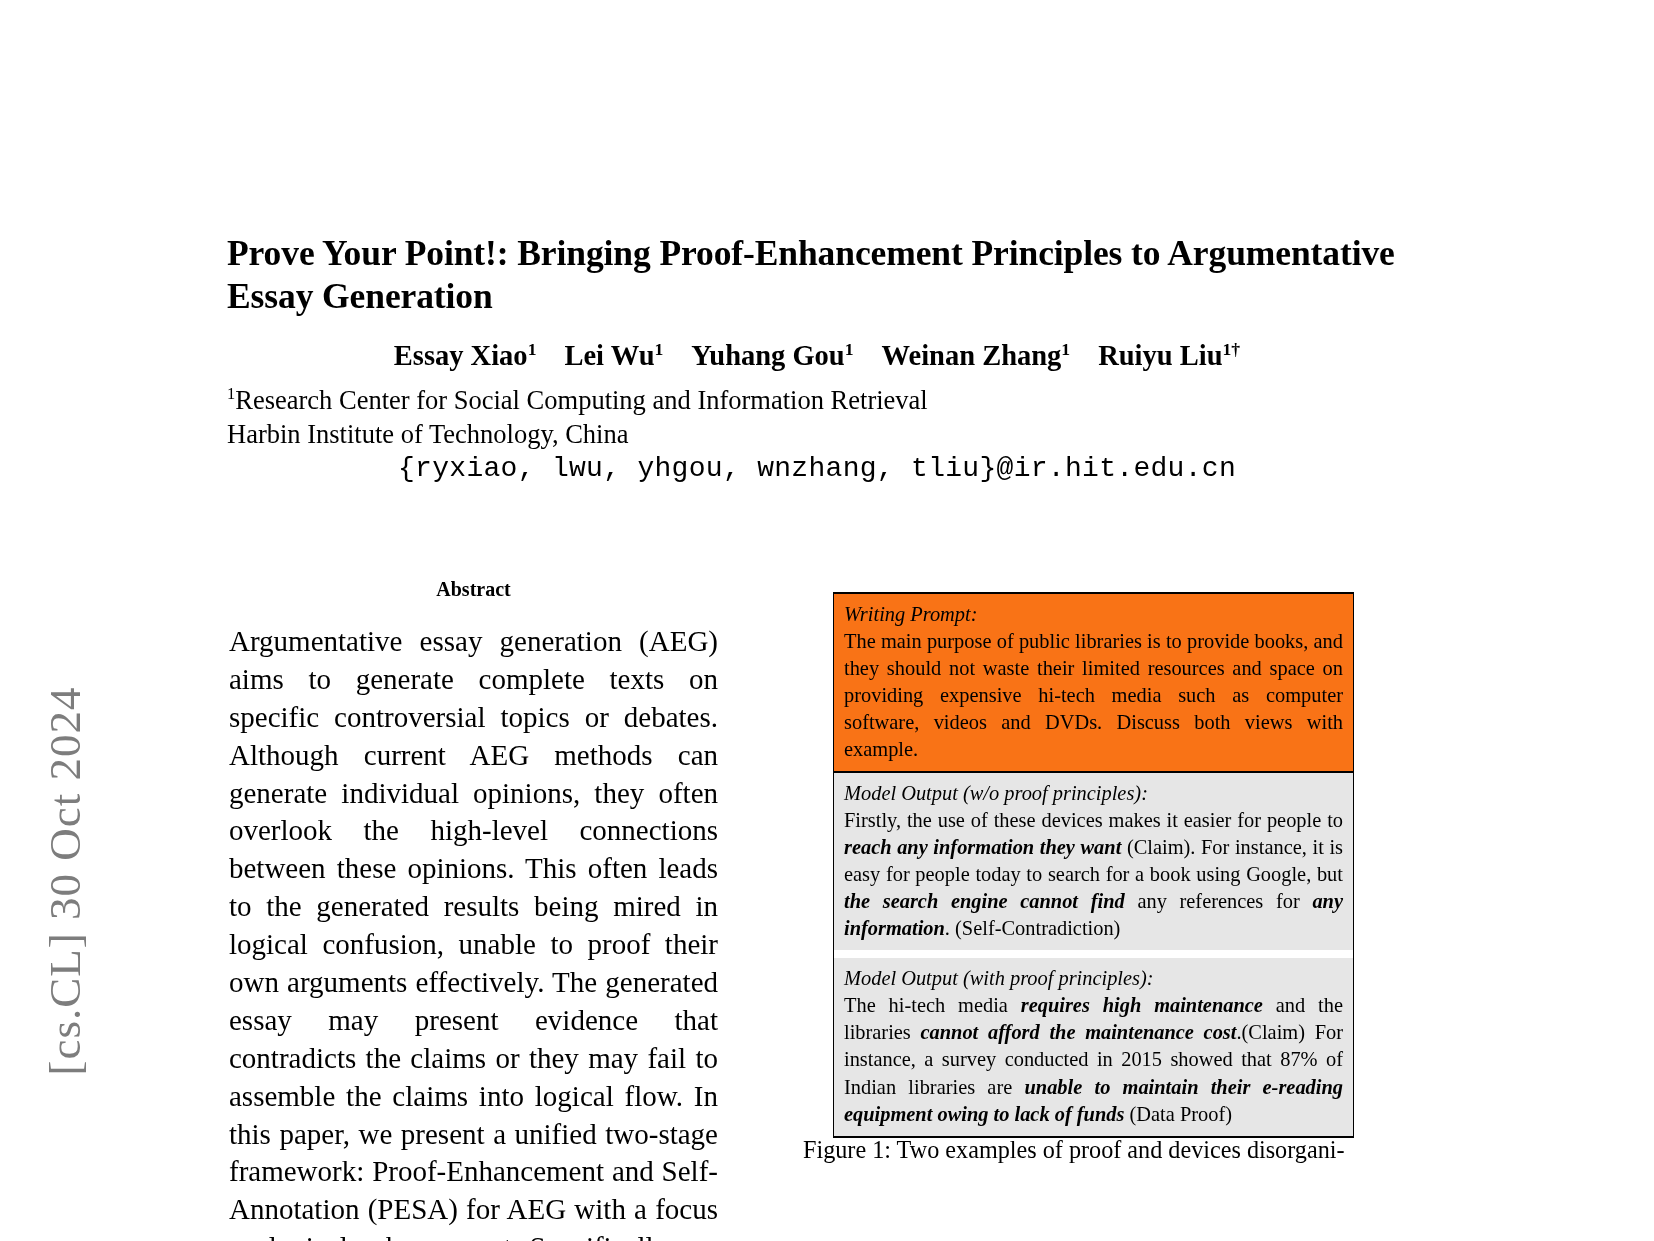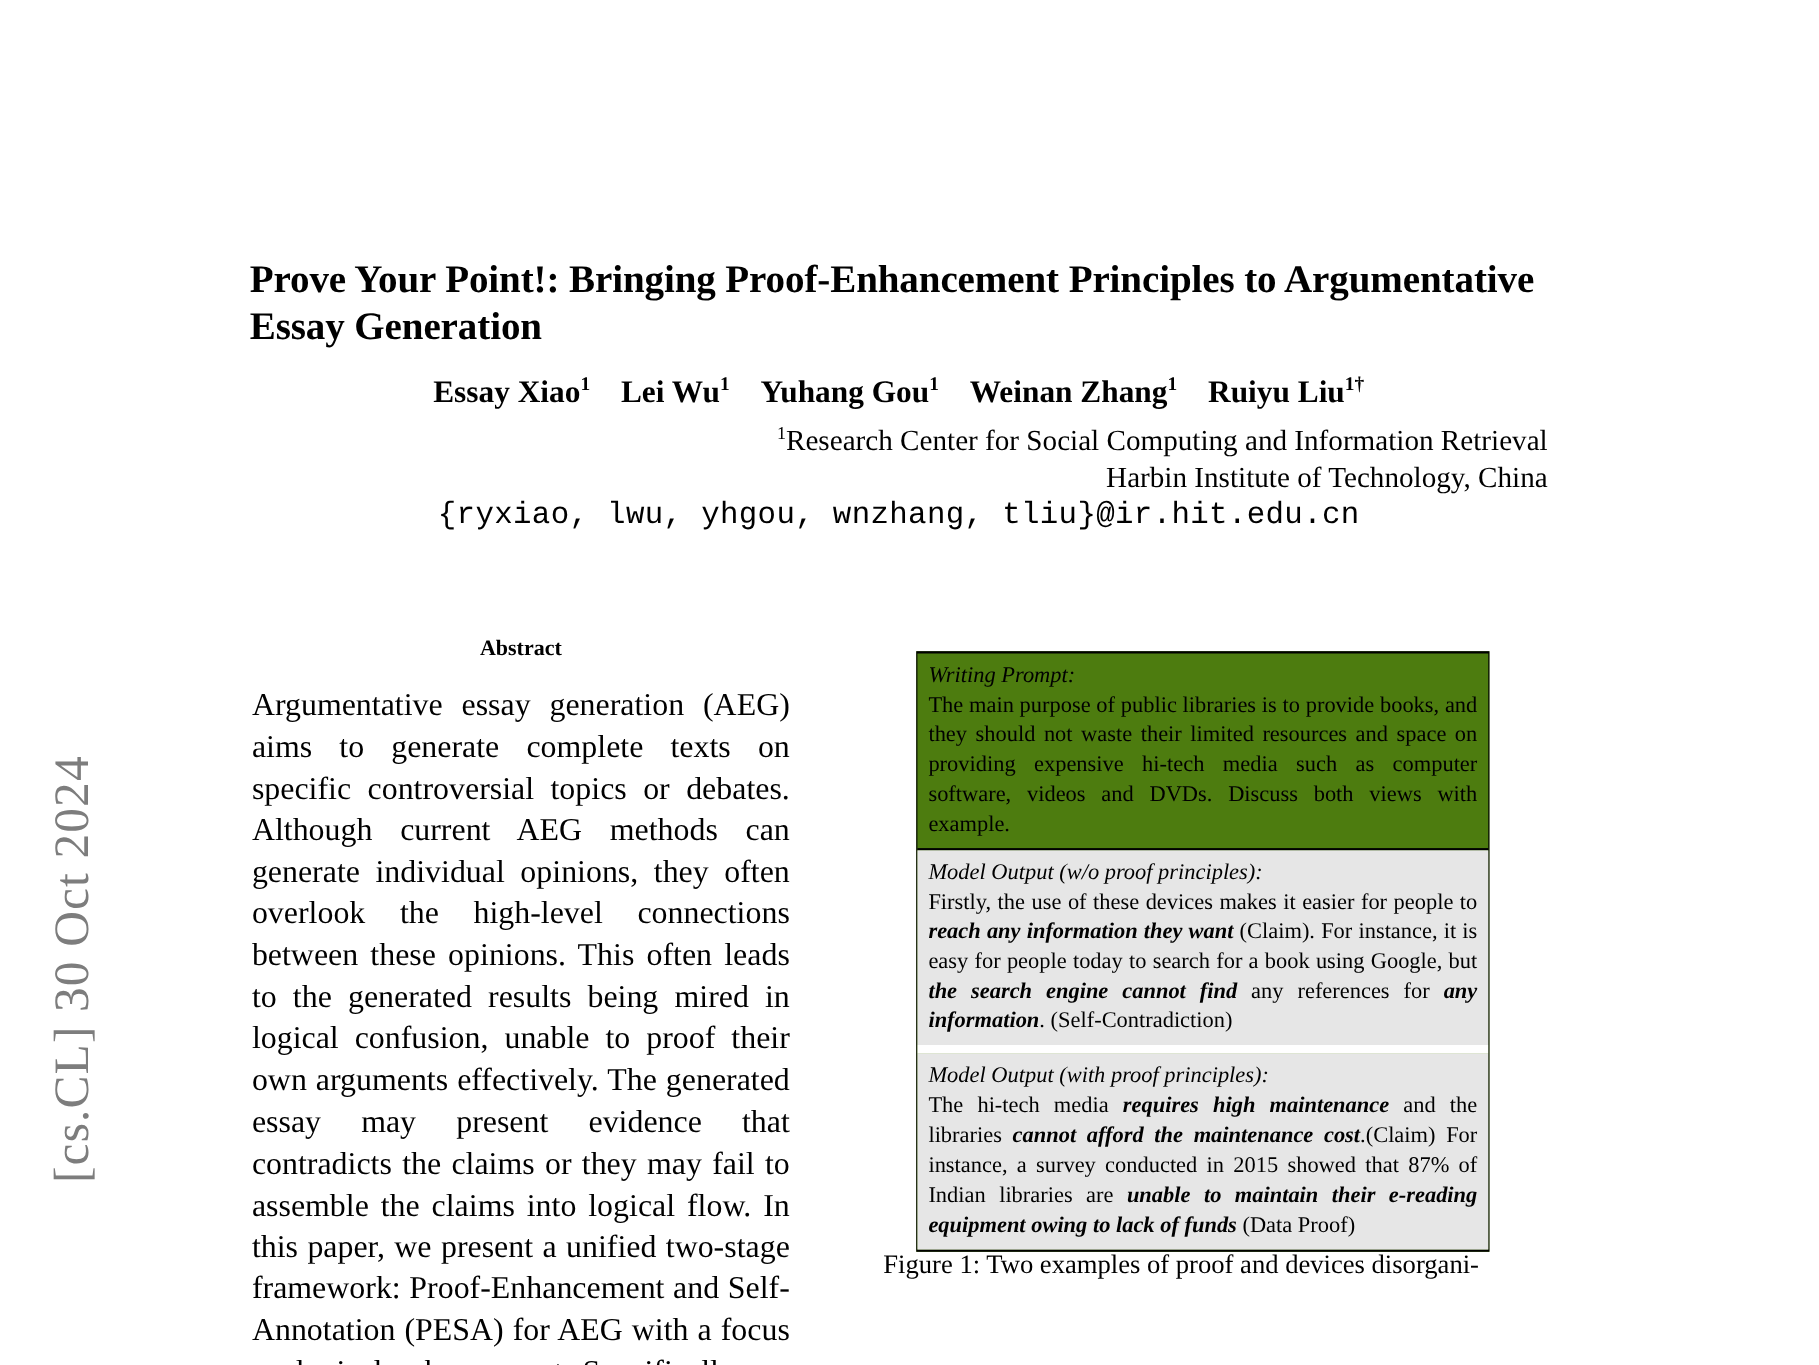--- a/index.html
+++ b/index.html
@@ -67,21 +67,21 @@
     white-space: nowrap;
   }
   #authors-line .author { margin: 0 14px; }
   sup { font-size: 0.62em; vertical-align: super; font-weight: bold; }
 
   #affiliation-block {
     position: absolute;
     left: 227px;
     top: 383px;
     width: 1180px;
-    text-align: right;
+    text-align: left;
     font-size: 26.5px;
     line-height: 1.28;
   }
   #affiliation-block sup { font-weight: normal; }
 
   #email-line {
     position: absolute;
     left: 227px;
     top: 453px;
     width: 1180px;
@@ -117,21 +117,21 @@
     position: absolute;
     left: 833px;
     top: 592px;
     width: 521px;
   }
   #figure-box {
     border-top: 2.5px solid #000;
     border-bottom: 2.5px solid #000;
     border-left: 1.4px solid #000;
     border-right: 1.4px solid #000;
-    background: #4d7c0f;
+    background: #f97316;
     padding: 0;
   }
   .fig-panel {
     font-size: 20.4px;
     line-height: 1.325;
     text-align: justify;
     text-justify: inter-word;
     padding: 7px 10px 8px 10px;
   }
   .fig-panel.shaded { background: #e6e6e6; }

